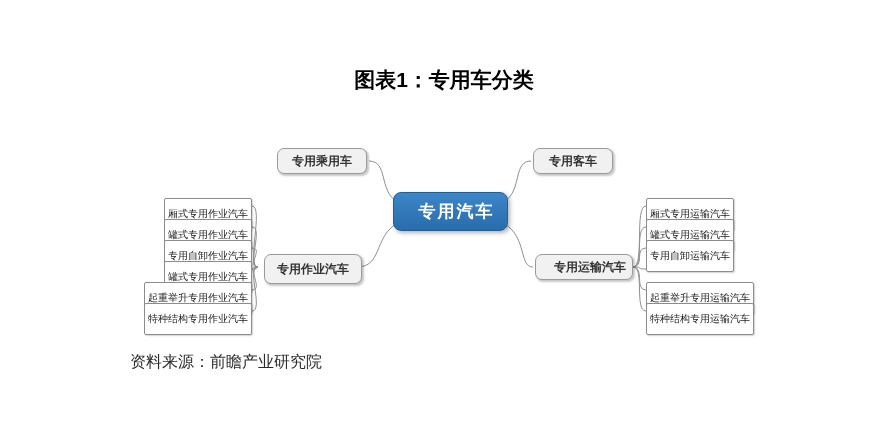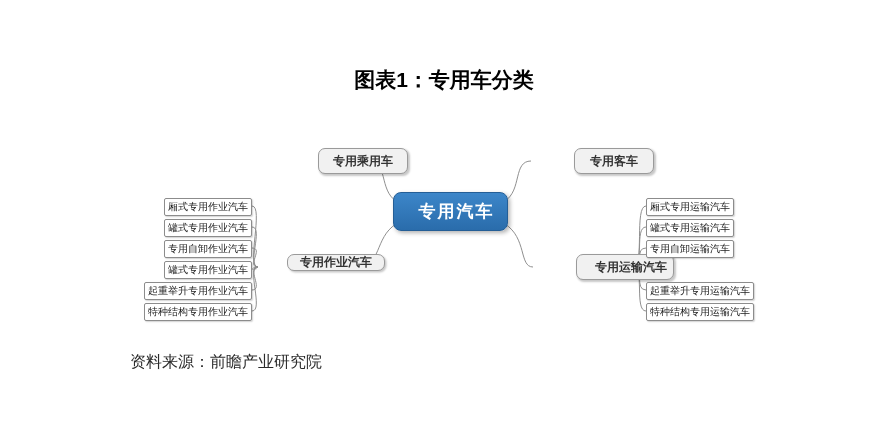--- a/index.html
+++ b/index.html
@@ -23,29 +23,28 @@
     background:linear-gradient(#3c86c9,#2a6cab);
     border:1px solid #245e96;border-radius:8px;
     color:#ffffff;font-size:17px;font-weight:bold;letter-spacing:2px;
     box-shadow:2px 2px 4px rgba(0,0,0,0.3);
     padding-left:12px;
   }
   .branch{
     background:#f1f1f1;border:1px solid #9a9a9a;border-radius:7px;
     font-size:12px;font-weight:600;color:#333;
     box-shadow:1.5px 1.5px 2px rgba(0,0,0,0.22);
-    margin-left:41px;
   }
   .branch.top-left{left:277px;top:148px;width:90px;height:26px;}
   .branch.top-right{left:533px;top:148px;width:80px;height:26px;}
-  .branch.mid-left{left:246px;top:254px;width:98px;height:17px;}
+  .branch.mid-left{left:264px;top:254px;width:98px;height:30px;}
   .branch.mid-right{left:535px;top:254px;width:98px;height:26px;padding-left:12px;}
   .leaf{
     background:#ffffff;border:1px solid #8c8c8c;border-radius:2px;
-    font-size:10px;color:#1a1a1a;height:17px;padding:8px 3px;
+    font-size:10px;color:#1a1a1a;height:17px;padding:15px 3px;
     box-shadow:1px 1px 1.5px rgba(0,0,0,0.18);
   }
   .leaf.l{right:636px;}
   .leaf.r{left:646px;}
   .row0{top:198px;} .row1{top:219px;} .row2{top:240px;}
   .row3{top:261px;} .row4{top:282px;} .row5{top:303px;}
   .source{
     position:absolute;left:130px;top:352px;
     font-size:16px;color:#2b2b2b;
   }

